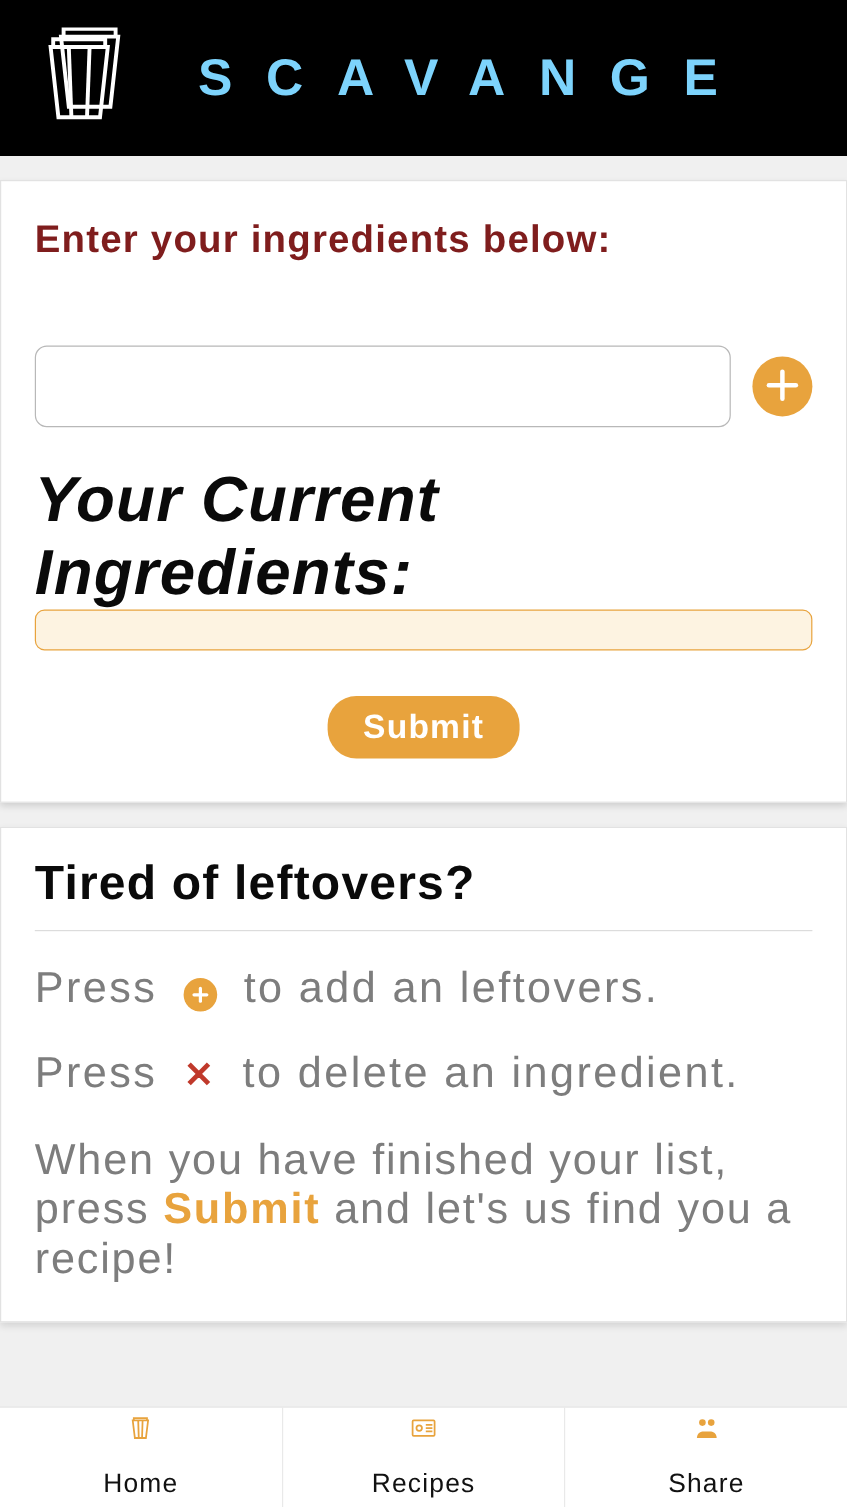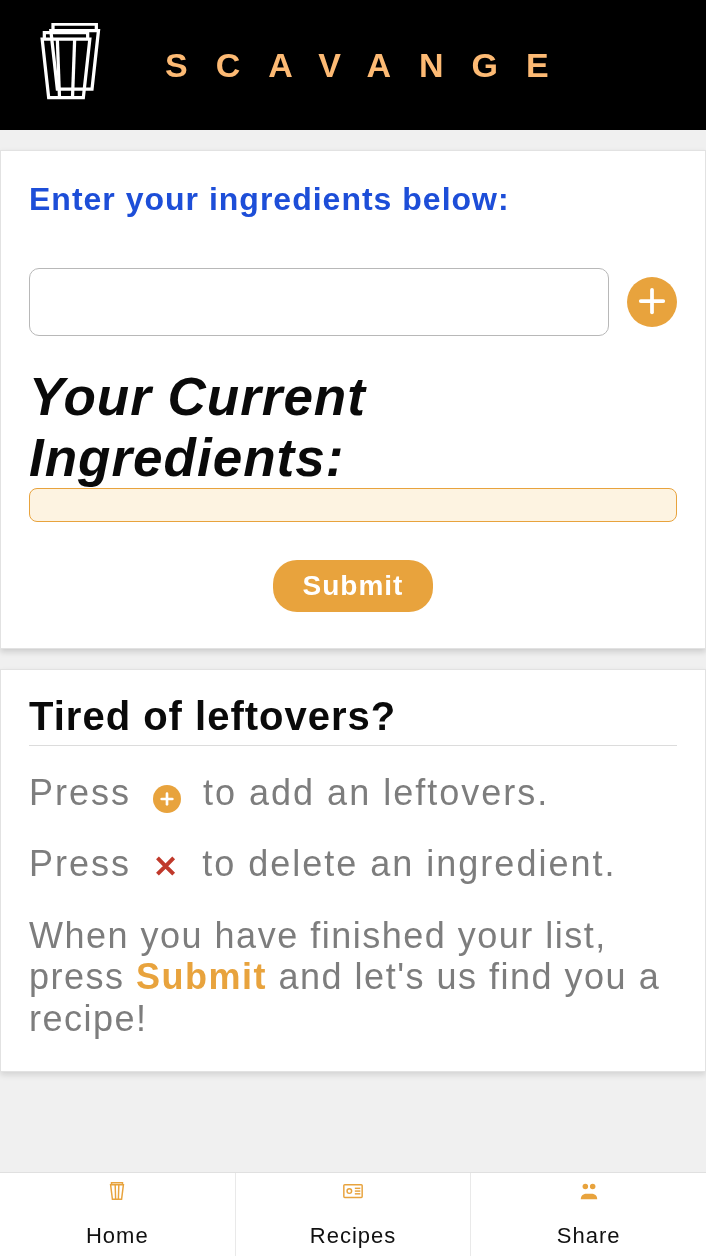--- a/index.html
+++ b/index.html
@@ -10,40 +10,40 @@
     width: 100%;
     height: 130px;
     background: #000;
     display: flex;
     align-items: center;
     padding: 0 40px;
     gap: 60px;
   }
   .logo-icon svg { width: 65px; height: 80px; }
   .logo-text {
-    color: #fdba74;
-    font-size: 34px;
+    color: #7dd3fc;
+    font-size: 43px;
     font-weight: 600;
     letter-spacing: 28px;
   }
 
   
   .card {
     background: #fff;
     margin: 20px 0 0 0;
     border: 1px solid #e2e2e2;
     box-shadow: 0 3px 6px rgba(0,0,0,0.15);
     padding: 30px 28px 36px 28px;
   }
   .enter-label {
     font-size: 32px;
     font-weight: 600;
-    color: #1d4ed8;
-    letter-spacing: 1px;
-    margin-bottom: 50px;
+    color: #7f1d1d;
+    letter-spacing: 1px;
+    margin-bottom: 70px;
   }
   .input-row {
     display: flex;
     align-items: center;
     gap: 18px;
     margin-bottom: 30px;
   }
   .ingredient-input {
     flex: 1;
     height: 68px;
@@ -98,21 +98,21 @@
     margin: 20px 0 0 0;
     border: 1px solid #e2e2e2;
     box-shadow: 0 3px 6px rgba(0,0,0,0.12);
     padding: 24px 28px 32px 28px;
   }
   .tired-title {
     font-size: 40px;
     font-weight: 600;
     color: #0a0a0a;
     letter-spacing: 1px;
-    padding-bottom: 6px;
+    padding-bottom: 16px;
     border-bottom: 1px solid #dcdcdc;
     margin-bottom: 26px;
   }
   .help-line {
     font-size: 36px;
     color: #7d7d7d;
     letter-spacing: 2px;
     margin-bottom: 30px;
     line-height: 1.15;
     display: flex;

